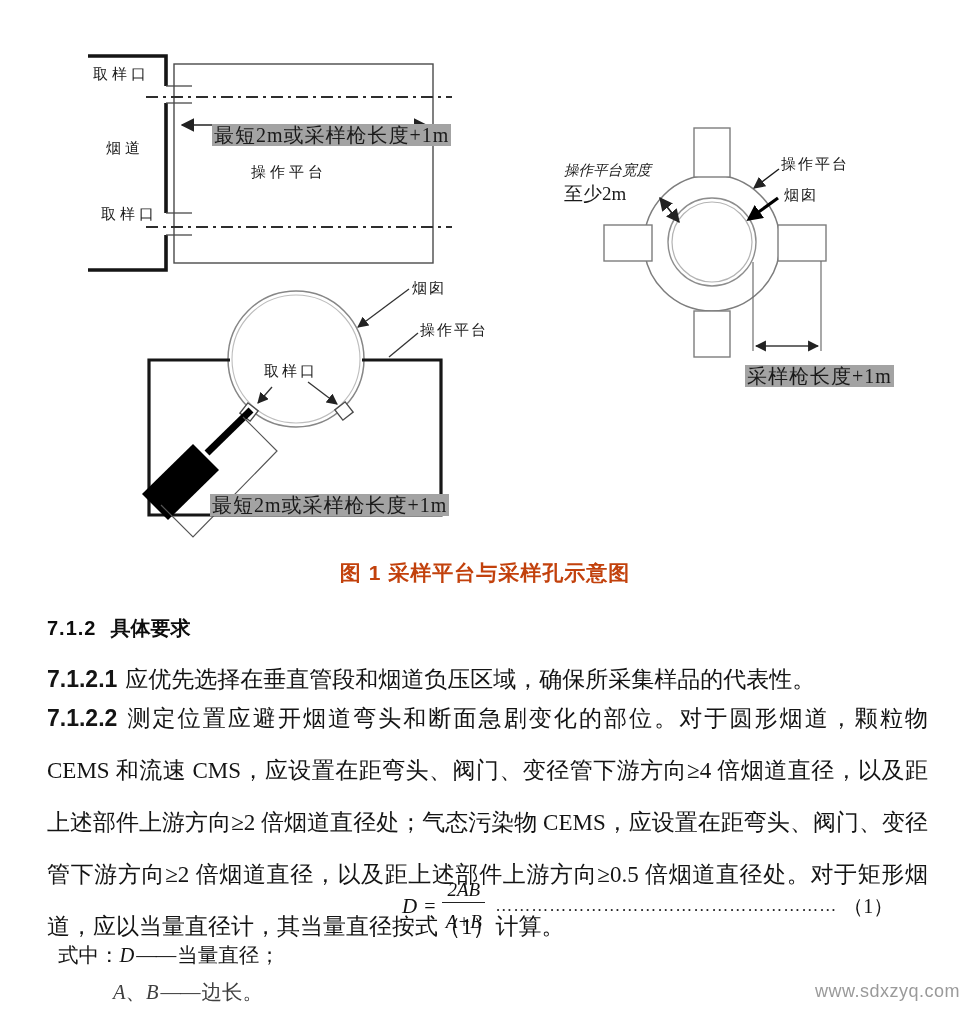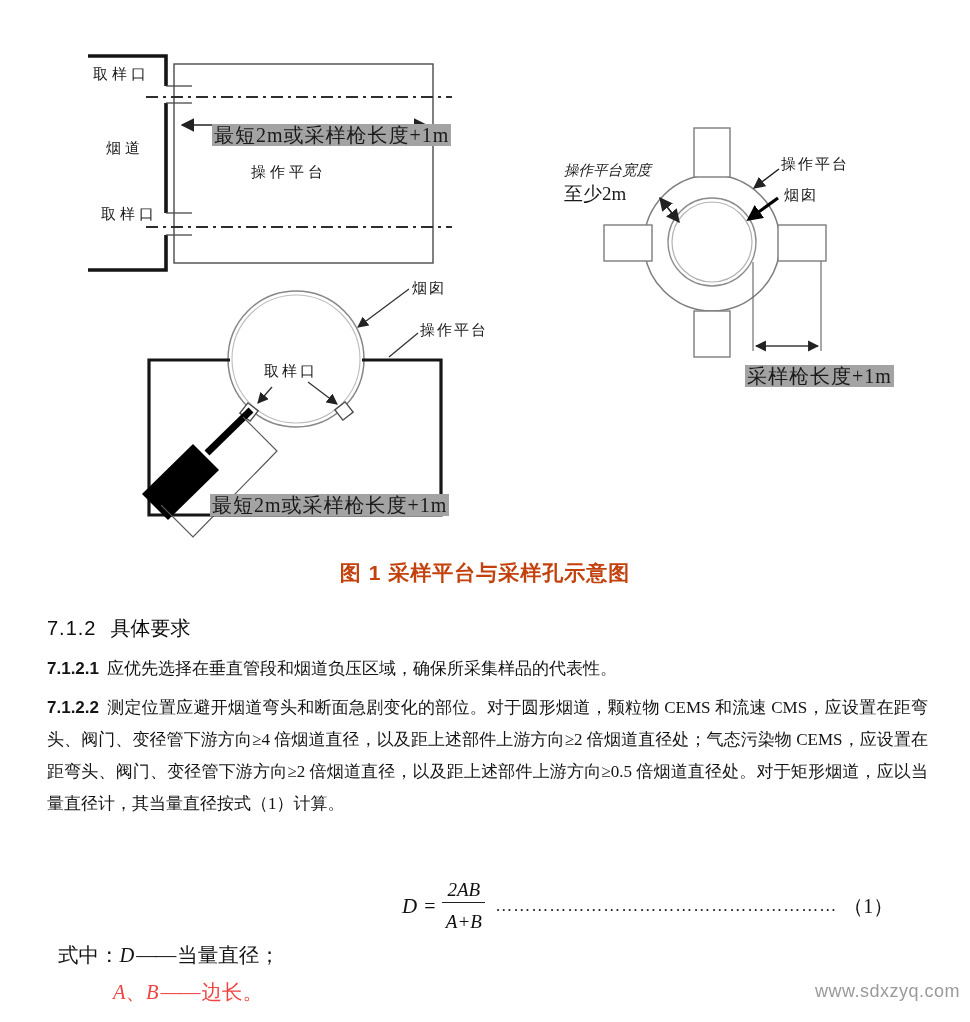--- a/index.html
+++ b/index.html
@@ -9,43 +9,43 @@
   .dlbl{position:absolute;font-size:15px;color:#1a1a1a;white-space:nowrap;line-height:1.1;}
   .dlbl.sp4{letter-spacing:4px;}
   .dlbl.sp2{letter-spacing:2px;}
   .dlbl.dim{font-size:20px;letter-spacing:1px;background:#a3a3a3;padding:0 2px;margin-top:8px;}
   
   .caption{position:absolute;top:559px;left:0;width:100%;text-align:center;
            font-family:"Liberation Sans","DejaVu Sans",sans-serif;
            font-weight:bold;font-size:21px;color:#c2410c;letter-spacing:1px;}
   .heading{position:absolute;top:615px;left:47px;
            font-family:"Liberation Sans","DejaVu Sans",sans-serif;
-           font-weight:normal;font-size:20px;color:#0d0d0d;}
+           font-weight:bold;font-size:20px;color:#0d0d0d;}
   .heading .num{margin-right:14px;letter-spacing:1px;}
-  .para{position:absolute;left:47px;width:881px;font-size:17px;line-height:32px;
+  .para{position:absolute;left:47px;width:881px;font-size:23px;line-height:52px;
         text-align:justify;color:#141414;}
   .para .pnum{font-family:"Liberation Sans","DejaVu Sans",sans-serif;font-weight:bold;margin-right:8px;}
   #para-7121{top:653px;}
   #para-7122{top:692px;}
   
   .formula{position:absolute;top:878px;left:47px;width:881px;height:56px;
            display:flex;align-items:center;}
   .formula .lead{width:355px;flex:0 0 auto;}
   .fvar{font-style:italic;font-size:21px;}
   .feq{font-size:20px;margin:0 7px;}
   .frac{display:inline-block;text-align:center;vertical-align:middle;font-style:italic;
         font-size:19px;line-height:1.15;}
   .frac .num{display:block;border-bottom:1.6px solid #222;padding:0 5px 1px 5px;}
   .frac .den{display:block;padding-top:8px;}
   .fdots{width:342px;overflow:hidden;white-space:nowrap;font-size:17px;color:#222;
          letter-spacing:1px;margin-left:10px;flex:0 0 auto;}
   .fnum{font-size:20px;margin-left:6px;color:#141414;white-space:nowrap;}
   
   .where1{position:absolute;top:941px;left:58px;font-size:20.5px;color:#141414;}
-  .where2{position:absolute;top:978px;left:113px;font-size:20.5px;color:#ef4444;}
+  .where2{position:absolute;top:978px;left:113px;font-size:20.5px;color:#404040;}
   .ivar{font-style:italic;}
   .dash{letter-spacing:-1px;margin:0 2px;}
   
   .watermark{position:absolute;top:974px;right:10px;
              font-family:"Liberation Sans","DejaVu Sans",sans-serif;
              font-size:18px;color:#9a9a9a;letter-spacing:0.5px;margin-top:7px;}
   svg{position:absolute;top:0;left:0;}
 </style>
 </head>
 <body>

